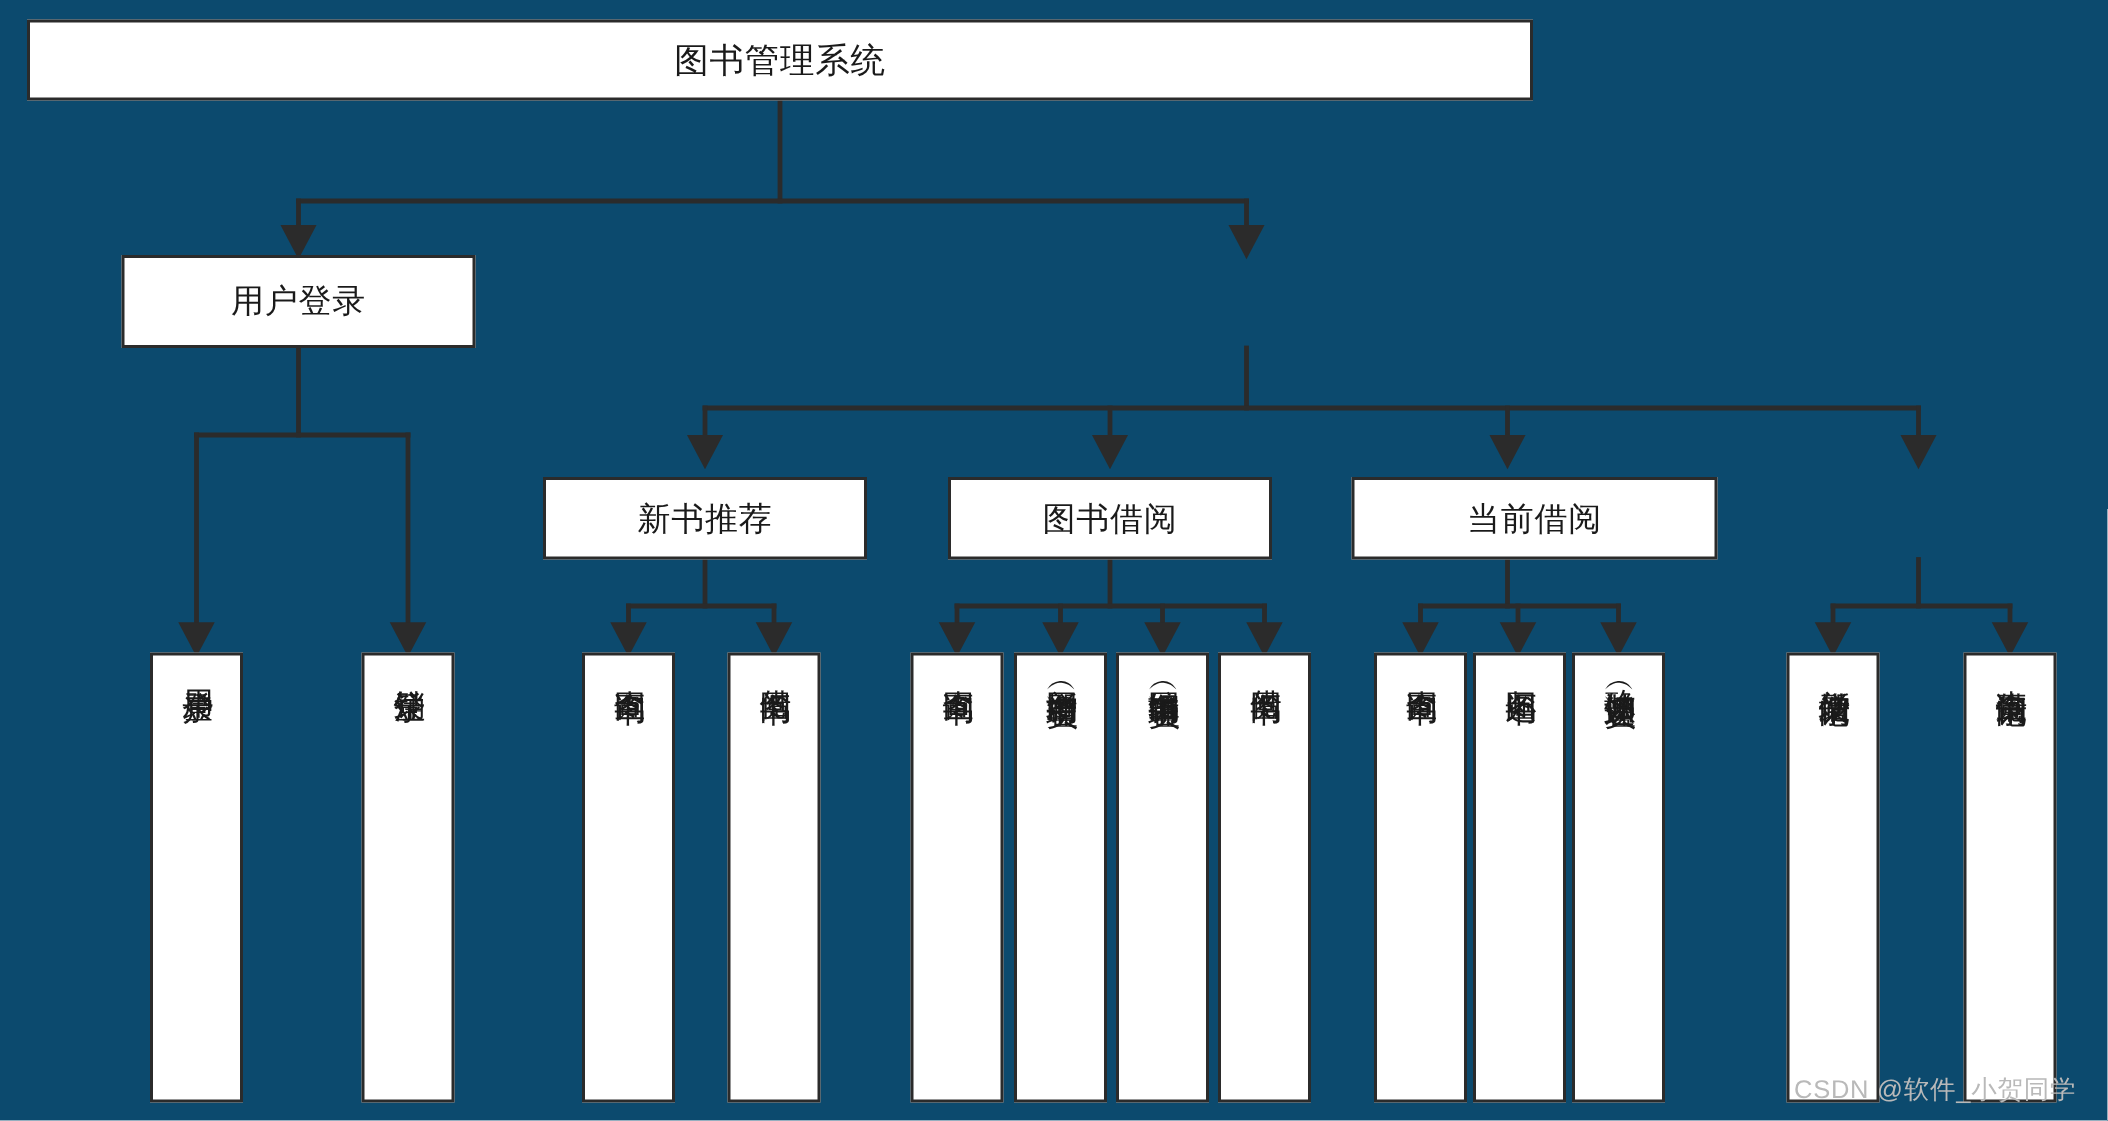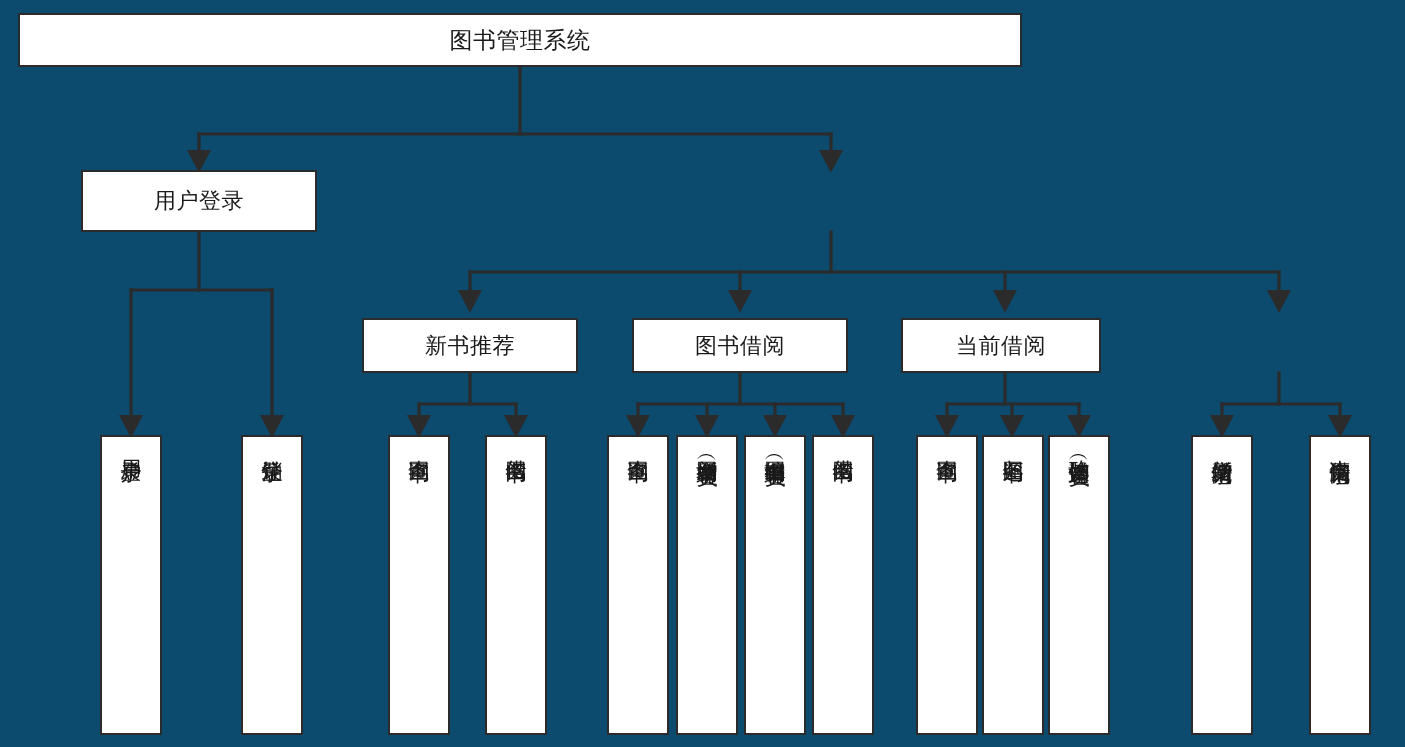--- a/index.html
+++ b/index.html
@@ -133,21 +133,21 @@
   <div class="node horiz" style="left:81px; top:170px; width:236px; height:62px;">
     <span class="label">用户登录</span>
   </div>
 
   <div class="node horiz" style="left:362px; top:318px; width:216px; height:55px;font-family:Liberation Serif, serif;">
     <span class="label">新书推荐</span>
   </div>
   <div class="node horiz" style="left:632px; top:318px; width:216px; height:55px;">
     <span class="label">图书借阅</span>
   </div>
-  <div class="node horiz" style="left:901px; top:318px; width:200px; height:55px;">
+  <div class="node horiz" style="left:901px; top:318px; width:244px; height:55px;">
     <span class="label">当前借阅</span>
   </div>
 
   <div class="node vert" style="left:100px; top:435px; width:62px; height:300px;">
     <span class="label">用户登录</span>
   </div>
   <div class="node vert" style="left:241px; top:435px; width:62px; height:300px;">
     <span class="label">注销登录</span>
   </div>
 
@@ -181,14 +181,15 @@
     <span class="label">确认归还（管理员）</span>
   </div>
 
   <div class="node vert" style="left:1191px; top:435px; width:62px; height:300px;">
     <span class="label">新增借阅记录</span>
   </div>
   <div class="node vert" style="left:1309px; top:435px; width:62px; height:300px;">
     <span class="label">查询借阅记录</span>
   </div>
 
+  <div class="watermark" style="left:1196px; top:715px;">CSDN @软件_小贺同学</div>
 
 </div>
 
 </body></html>

